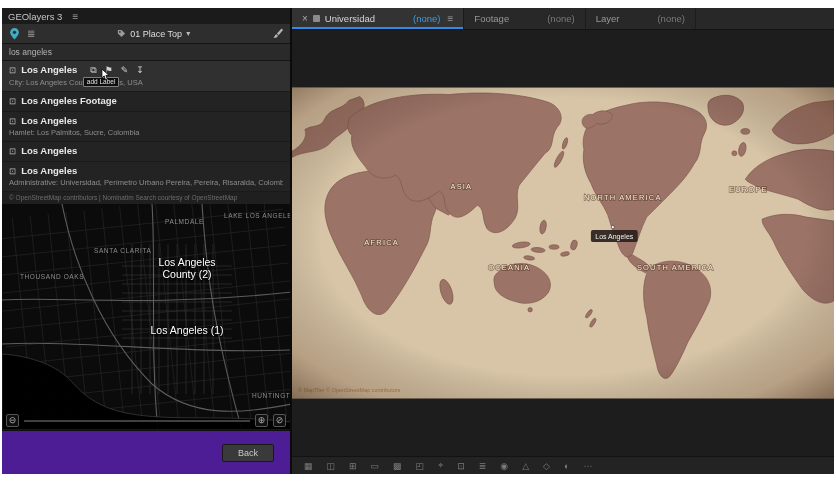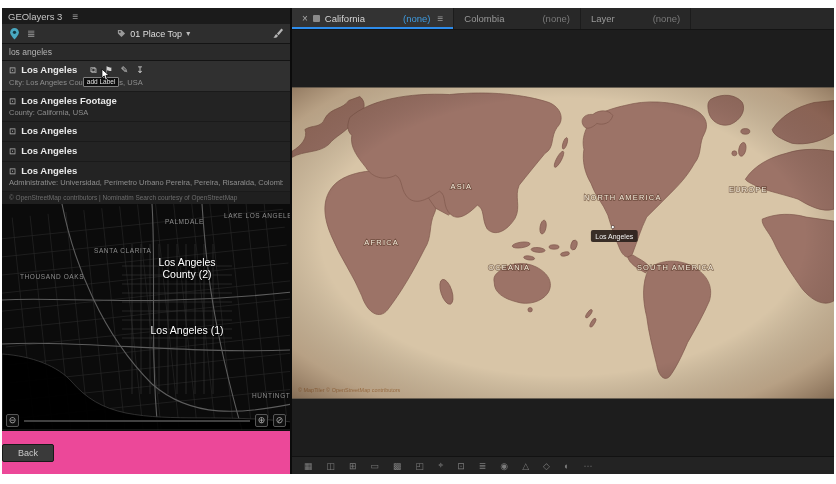--- a/index.html
+++ b/index.html
@@ -27,21 +27,21 @@
   .rsub { color:#8d8d8d; font-size:7.5px; margin-top:1px; line-height:9px; display:flex; align-items:center; white-space:nowrap; overflow:hidden;}
   .tooltip { background:#0e0e0e; border:1px solid #808080; color:#e3e3e3; font-size:6.5px; line-height:8px; padding:0 3px; border-radius:1px; flex:0 0 auto;}
   .attrib { color:#6d6d6d; font-size:6.5px; padding:2px 7px 3px; background:#1f1f1f; white-space:nowrap; overflow:hidden; flex:0 0 auto;}
 
   .preview { position:relative; height:226px; background:#0b0b0b; overflow:hidden; flex:0 0 auto;}
   .pv-label { position:absolute; color:#8d8d8d; font-size:6.5px; letter-spacing:.6px; white-space:nowrap;}
   .pv-big { position:absolute; color:#fff; font-size:10.5px; text-align:center; text-shadow:0 1px 2px #000, 0 0 3px #000; line-height:12px; white-space:nowrap;}
   .pv-slider { position:absolute; left:4px; right:4px; bottom:3px; display:flex; align-items:center; gap:5px; }
   .pv-btn { width:13px; height:13px; border:1px solid #565656; background:rgba(18,18,18,.85); color:#ababab; font-size:9px; line-height:11px; text-align:center; border-radius:2px; flex:0 0 auto;}
   .pv-track { flex:1; height:2px; background:#404040; }
-  .pfooter { flex:1; display:flex; align-items:center; justify-content:flex-start; background:#ec4899; border-top:1px solid #101010; padding-right:0; }
+  .pfooter { flex:1; display:flex; align-items:center; justify-content:flex-end; background:#4c1d95; border-top:1px solid #101010; padding-right:16px; }
   .back-btn { background:#3a3a3a; border:1px solid #191919; color:#c9c9c9; font-size:9px; padding:3px 15px; border-radius:2px; }
 
   
   .right { flex:1; min-width:0; display:flex; flex-direction:column; background:#1f1f1f; }
   .tabbar { height:22px; background:#282828; display:flex; align-items:stretch; border-bottom:1px solid #141414; flex:0 0 auto;}
   .tab { display:flex; align-items:center; gap:5px; padding:0 10px; font-size:9.5px; color:#989898; border-right:1px solid #1c1c1c; }
   .tab.active { background:#333333; color:#d6d6d6; box-shadow:inset 0 -2px 0 #2d8ceb; }
   .tab .none-val { color:#7a7a7a;margin-left:33px; }
   .tab.active .none-val { color:#3f9bdf; }
   .close-x { color:#a9a9a9; font-size:10px; }
@@ -111,29 +111,29 @@
             <span class="tooltip">add Label</span>
             <span>s, USA</span>
           </div>
         </div>
 
         <div class="result">
           <div class="rhead">
             <span class="ricon">⊡</span>
             <span>Los Angeles Footage</span>
           </div>
+        </div>
+
+        <div class="result">
+          <div class="rhead">
+            <span class="ricon">⊡</span>
+            <span>Los Angeles</span>
+          </div>
           <div class="rsub">
-            <span>County: California, USA</span>
-          </div>
-        </div>
-
-        <div class="result">
-          <div class="rhead">
-            <span class="ricon">⊡</span>
-            <span>Los Angeles</span>
+            <span>Hamlet: Los Palmitos, Sucre, Colombia</span>
           </div>
         </div>
 
         <div class="result">
           <div class="rhead">
             <span class="ricon">⊡</span>
             <span>Los Angeles</span>
           </div>
         </div>
 
@@ -192,26 +192,26 @@
         <button class="back-btn">Back</button>
       </div>
     </div>
 
     <div class="right">
 
       <div class="tabbar">
         <div class="tab active">
           <span class="close-x">×</span>
           <span class="panel-sq"></span>
-          <span>California</span>
+          <span>Universidad</span>
           <span class="none-val">(none)</span>
           <span class="tabmenu">≡</span>
         </div>
         <div class="tab">
-          <span>Colombia</span>
+          <span>Footage</span>
           <span class="none-val">(none)</span>
         </div>
         <div class="tab">
           <span>Layer</span>
           <span class="none-val">(none)</span>
         </div>
       </div>
 
       <div class="viewport">
         <svg class="worldmap" viewBox="0 0 544 312">

